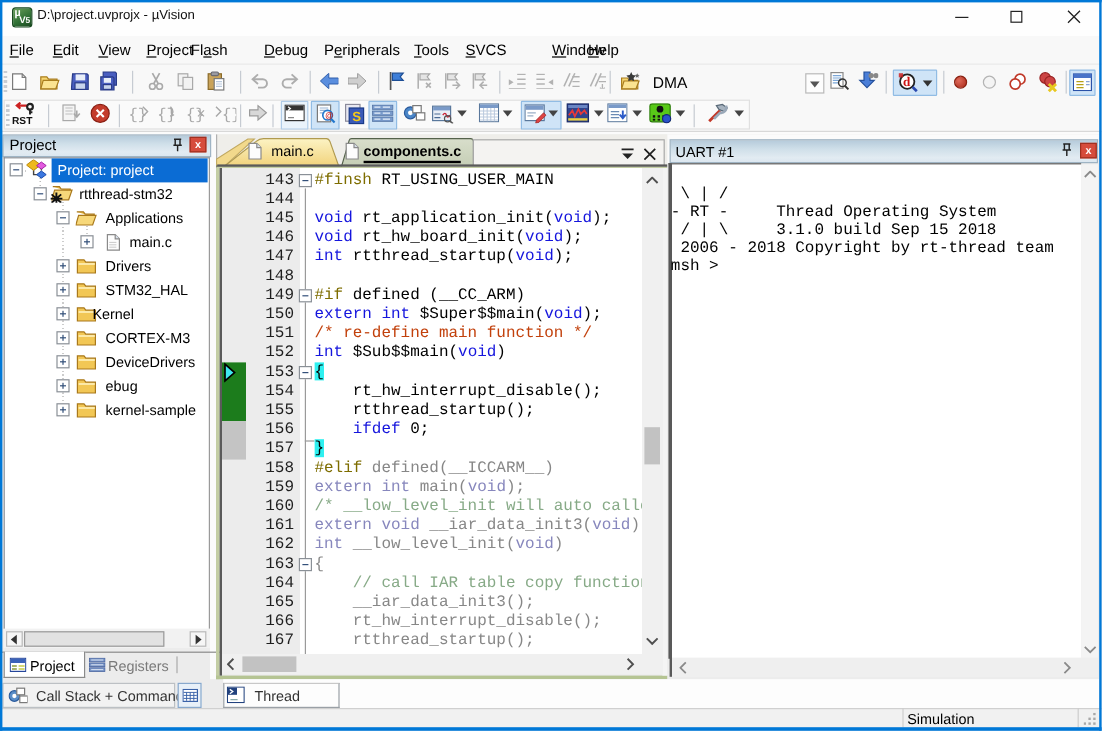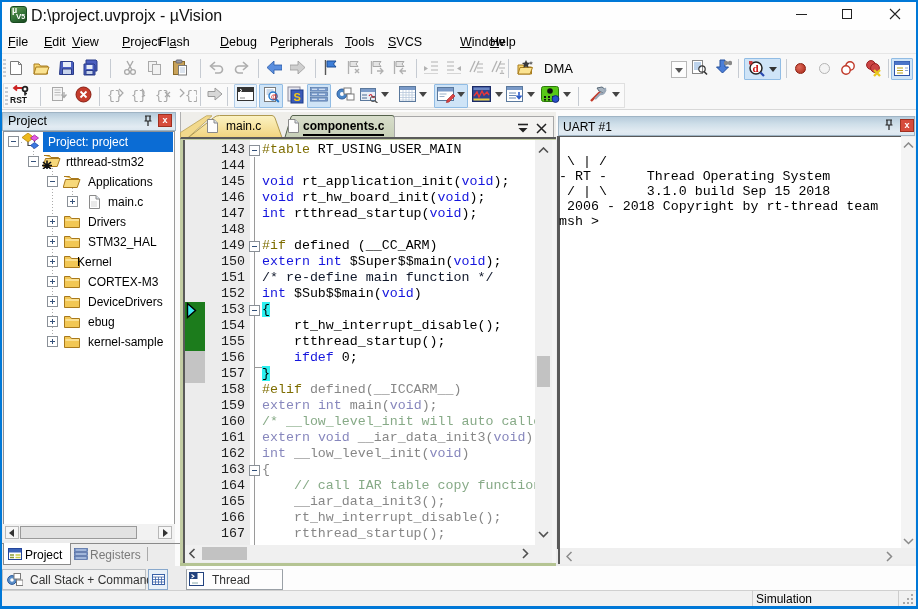--- a/index.html
+++ b/index.html
@@ -13,43 +13,43 @@
 .hl{position:absolute;background:#cfe4f7;border:1px solid #91bce4;border-radius:1px}
 .cap{position:absolute;background:linear-gradient(180deg,#b6cbdb 0,#cfdfe9 40%,#e2ebf2 80%,#dce7f0 100%);border:1px solid #9fb4c4}
 .capx{position:absolute;width:14px;height:13px;background:#d64c3c;border:1px solid #a03020;color:#fff;text-align:center;line-height:11px;font-size:9px;font-weight:bold}
 .tri-d{width:0;height:0;border-left:4px solid transparent;border-right:4px solid transparent;border-top:5px solid #5a5a5a}
 .tri-l{width:0;height:0;border-top:4px solid transparent;border-bottom:4px solid transparent;border-right:5px solid #5a5a5a}
 .tri-r{width:0;height:0;border-top:4px solid transparent;border-bottom:4px solid transparent;border-left:5px solid #5a5a5a}
 .ebox{position:absolute;width:11px;height:11px;background:#fff;border:1px solid #8a9097}
 .ebox i{position:absolute;left:2px;top:4px;width:5px;height:1px;background:#33507a}
 .ebox.p b{position:absolute;left:4px;top:2px;width:1px;height:5px;background:#33507a}
 .trow{position:absolute;left:0;width:170px;height:20px;font-size:12px;color:#000;white-space:nowrap}
-.k{color:#1515dd}.o{color:#7e6d00}.g{color:#0f172a}
+.k{color:#1515dd}.o{color:#7e6d00}.g{color:#c2410c}
 .ik{color:#8787bd}.ig{color:#87aa87}.ii{color:#878787}
 </style></head>
 <body>
 <div id="win">
 
 <div class="a" style="left:0;top:0;width:918px;height:30px;background:#fefefe;border-top:1px solid #0078d7"></div>
 <div class="a" style="left:10px;top:6px;width:17px;height:17px;border-radius:3px;background:linear-gradient(150deg,#6aa05a 0,#2e6e34 60%,#1c4a22 100%);border:1px solid #184a20"></div>
 <div class="a" style="left:12px;top:5px;color:#fff;font-size:9px;font-weight:bold">µ</div>
 <div class="a" style="left:16px;top:12px;color:#fff;font-size:8px;font-weight:bold">V<span style="font-size:7px">5</span></div>
-<div class="a" style="left:31px;top:7px;font-size:16px;color:#111">D:\project.uvprojx - µVision</div>
+<div class="a" style="left:31px;top:7px;font-size:11px;color:#111">D:\project.uvprojx - µVision</div>
 
 <div class="a" style="left:796px;top:14px;width:11px;height:1px;background:#222"></div>
 <div class="a" style="left:842px;top:9px;width:10px;height:10px;border:1px solid #222"></div>
 <svg class="a" style="left:889px;top:8px" width="12" height="12">
       <path d="M1 1 L11 11 M11 1 L1 11" stroke="#222" stroke-width="1.1"></path>
     </svg>
 
 <div class="a" style="left:0;top:30px;width:918px;height:24px;background:#f8f8f8;border-bottom:1px solid #e6e6e6"></div>
 <div class="a" id="menu" style="left:0;top:35px;height:16px;font-size:12.5px;color:#000">
 <span class="a" style="left:8px"><u>F</u>ile</span>
 <span class="a" style="left:44px"><u>E</u>dit</span>
-<span class="a" style="left:72px"><u>V</u>iew</span>
+<span class="a" style="left:82px"><u>V</u>iew</span>
 <span class="a" style="left:122px"><u>P</u>roject</span>
 <span class="a" style="left:159px">Fl<u>a</u>sh</span>
 <span class="a" style="left:220px"><u>D</u>ebug</span>
 <span class="a" style="left:270px">P<u>e</u>ripherals</span>
 <span class="a" style="left:345px"><u>T</u>ools</span>
 <span class="a" style="left:388px"><u>S</u>VCS</span>
 <span class="a" style="left:460px"><u>W</u>indow</span>
 <span class="a" style="left:490px"><u>H</u>elp</span>
 </div>
 
@@ -628,21 +628,21 @@
 <div class="ebox" style="left:249px;top:241px">
           <i></i>
         </div>
 <div class="ebox" style="left:249px;top:305px">
           <i></i>
         </div>
 <div class="ebox" style="left:249px;top:465px">
           <i></i>
         </div>
 </div>
-<div id="code" class="mono" style="position:absolute;left:262px;top:142px;width:273px;height:403px;font-size:13.3px;line-height:16px;color:#000;overflow:hidden;white-space:pre"><span class="o">#table</span> RT_USING_USER_MAIN
+<div id="code" class="mono" style="position:absolute;left:262px;top:142px;width:273px;height:403px;font-size:13.3px;line-height:16px;color:#000;overflow:hidden;white-space:pre"><span class="o">#finsh</span> RT_USING_USER_MAIN
 
 <span class="k">void</span> rt_application_init(<span class="k">void</span>);
 <span class="k">void</span> rt_hw_board_init(<span class="k">void</span>);
 <span class="k">int</span> rtthread_startup(<span class="k">void</span>);
 
 <span class="o">#if</span> defined (__CC_ARM)
 <span class="k">extern</span> <span class="k">int</span> $Super$$main(<span class="k">void</span>);
 <span class="g">/* re-define main function */</span>
 <span class="k">int</span> $Sub$$main(<span class="k">void</span>)
 <span style="background:#2ef0f0">{</span>

